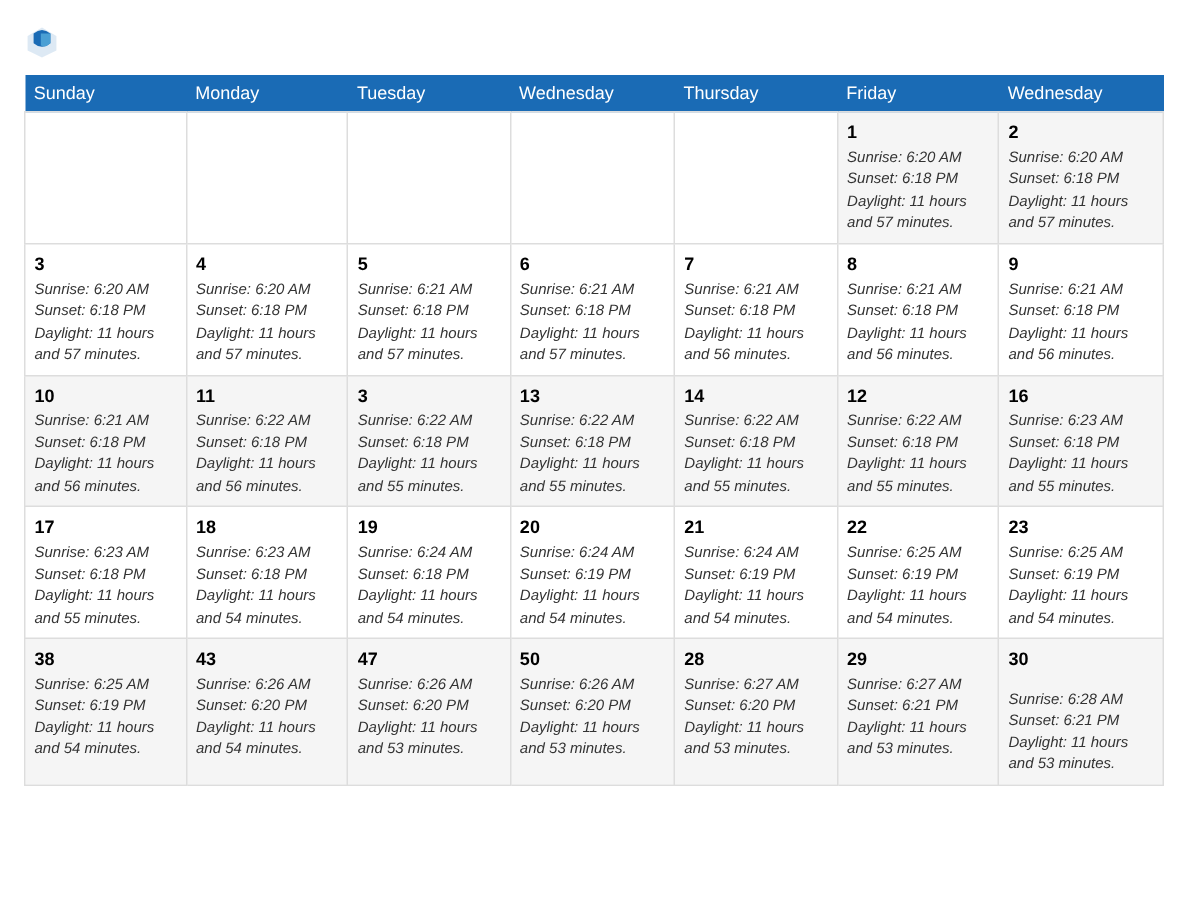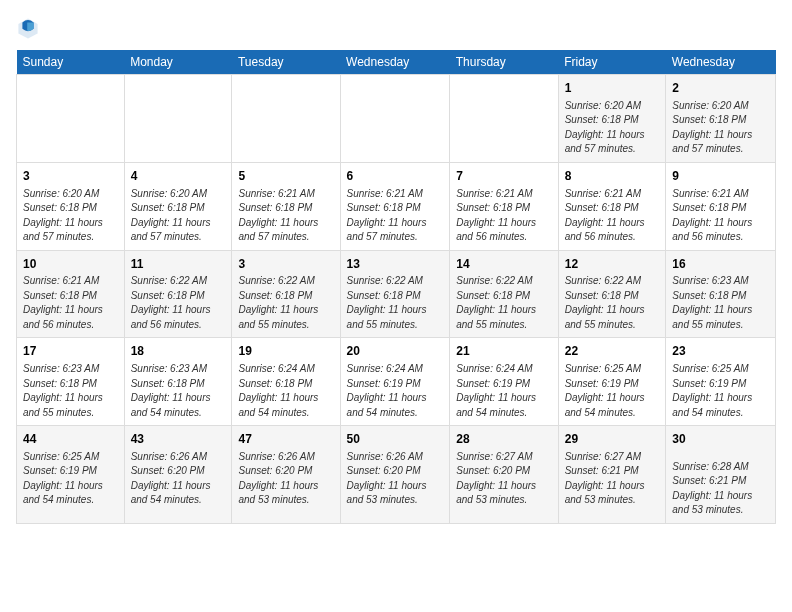--- a/index.html
+++ b/index.html
@@ -271,21 +271,21 @@
         <td>
           <span class="day-num">23</span>
           <div class="day-info" style="white-space: pre-line;">Sunrise: 6:25 AM
 Sunset: 6:19 PM
 Daylight: 11 hours
 and 54 minutes.</div>
         </td>
       </tr>
       <tr>
         <td>
-          <span class="day-num">44</span>
+          <span class="day-num">38</span>
           <div class="day-info" style="white-space: pre-line;">Sunrise: 6:25 AM
 Sunset: 6:19 PM
 Daylight: 11 hours
 and 54 minutes.</div>
         </td>
         <td>
           <span class="day-num">43</span>
           <div class="day-info" style="white-space: pre-line;">Sunrise: 6:26 AM
 Sunset: 6:20 PM
 Daylight: 11 hours

